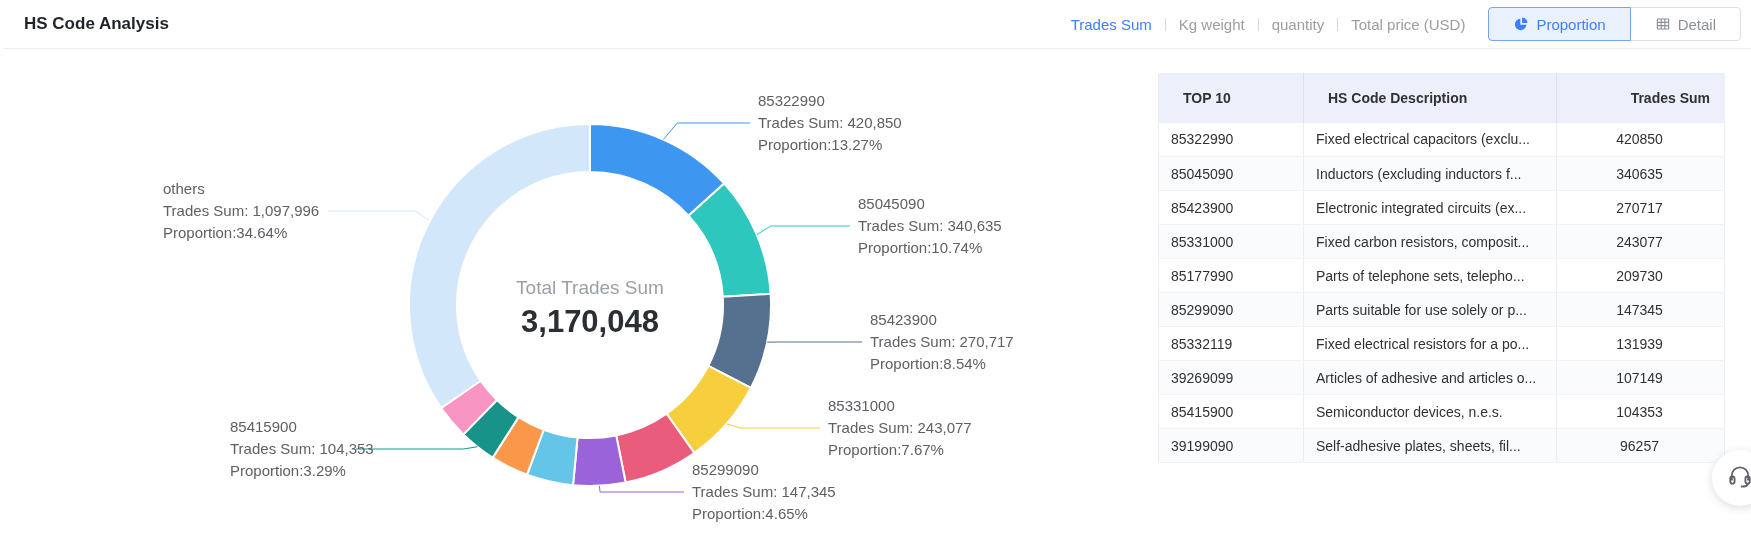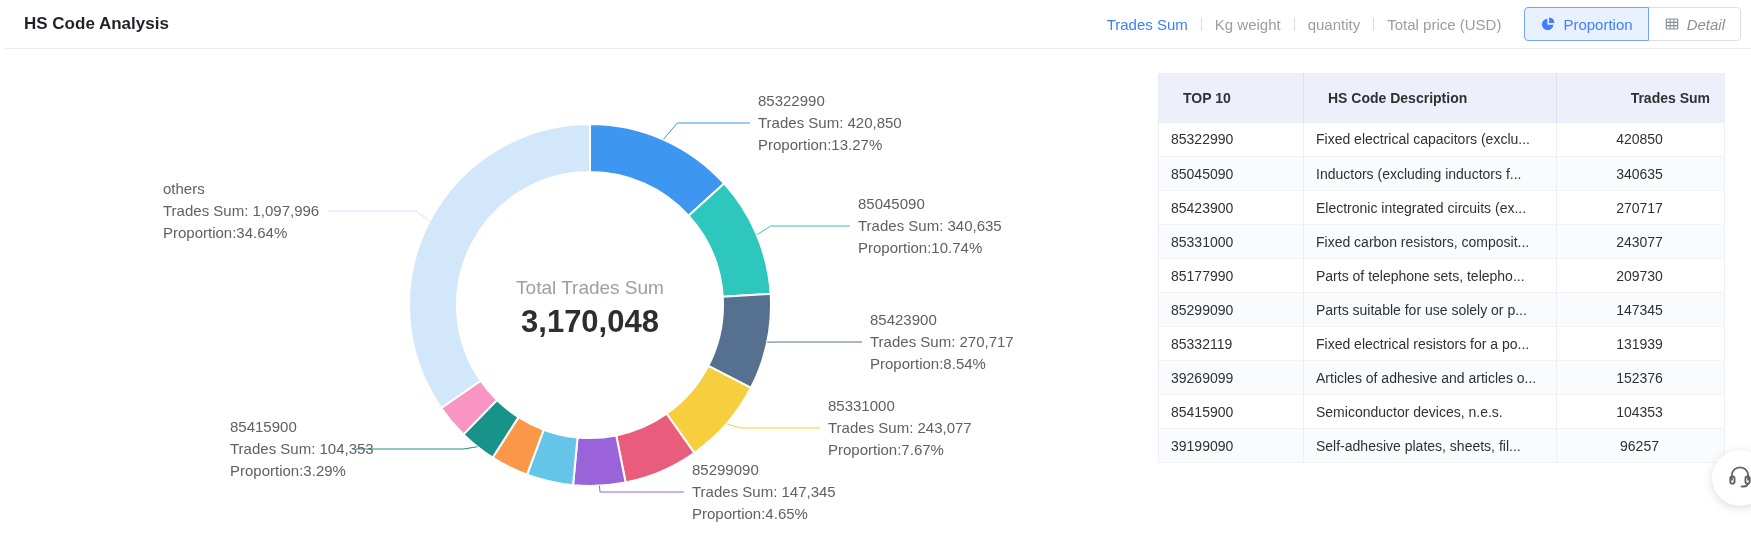--- a/index.html
+++ b/index.html
@@ -11,24 +11,24 @@
           border-bottom:1px solid #ececec;background:#fff;}
   .page-title{position:absolute;left:20px;top:0;line-height:48px;
           font-size:17px;font-weight:700;color:#1f2329;}
   .nav{position:absolute;right:14px;top:0;height:48px;display:flex;
           align-items:center;gap:13px;}
   .metric{font-size:15px;color:#9b9da3;cursor:pointer;white-space:nowrap;}
   .metric.active{color:#3d7ffd;}
   .sep{width:1px;height:13px;background:#d9d9d9;}
   .btn-group{display:flex;margin-left:10px;}
   .vbtn{height:34px;box-sizing:border-box;display:flex;align-items:center;gap:7px;
-        padding:0 15px;font-size:15px;background:#fff;border:1px solid #dcdfe6;
+        padding:0 24px;font-size:15px;background:#fff;border:1px solid #dcdfe6;
         color:#8a9099;cursor:pointer;}
   .vbtn:first-child{border-radius:4px 0 0 4px;}
-  .vbtn:last-child{border-radius:0 4px 4px 0;margin-left:-1px;font-style:italic;}
+  .vbtn:last-child{border-radius:0 4px 4px 0;margin-left:-1px;}
   .vbtn.active{background:#e9f1fe;border-color:#74a4f8;color:#3d7ffd;z-index:1;position:relative;}
   .vbtn svg{display:block;}
 
   
   #chart-svg{position:absolute;left:0;top:0;}
   #chart-svg text{font-family:"Liberation Sans",sans-serif;}
   .center-label{fill:#9aa0a6;font-size:19px;}
   .center-value{fill:#2b2f33;font-size:31px;font-weight:700;}
   .callout-text{fill:#5d6166;font-size:15px;}
 
@@ -182,21 +182,21 @@
         <td>147345</td>
       </tr>
       <tr>
         <td>85332119</td>
         <td>Fixed electrical resistors for a po...</td>
         <td>131939</td>
       </tr>
       <tr>
         <td>39269099</td>
         <td>Articles of adhesive and articles o...</td>
-        <td>152376</td>
+        <td>107149</td>
       </tr>
       <tr>
         <td>85415900</td>
         <td>Semiconductor devices, n.e.s.</td>
         <td>104353</td>
       </tr>
       <tr>
         <td>39199090</td>
         <td>Self-adhesive plates, sheets, fil...</td>
         <td>96257</td>

